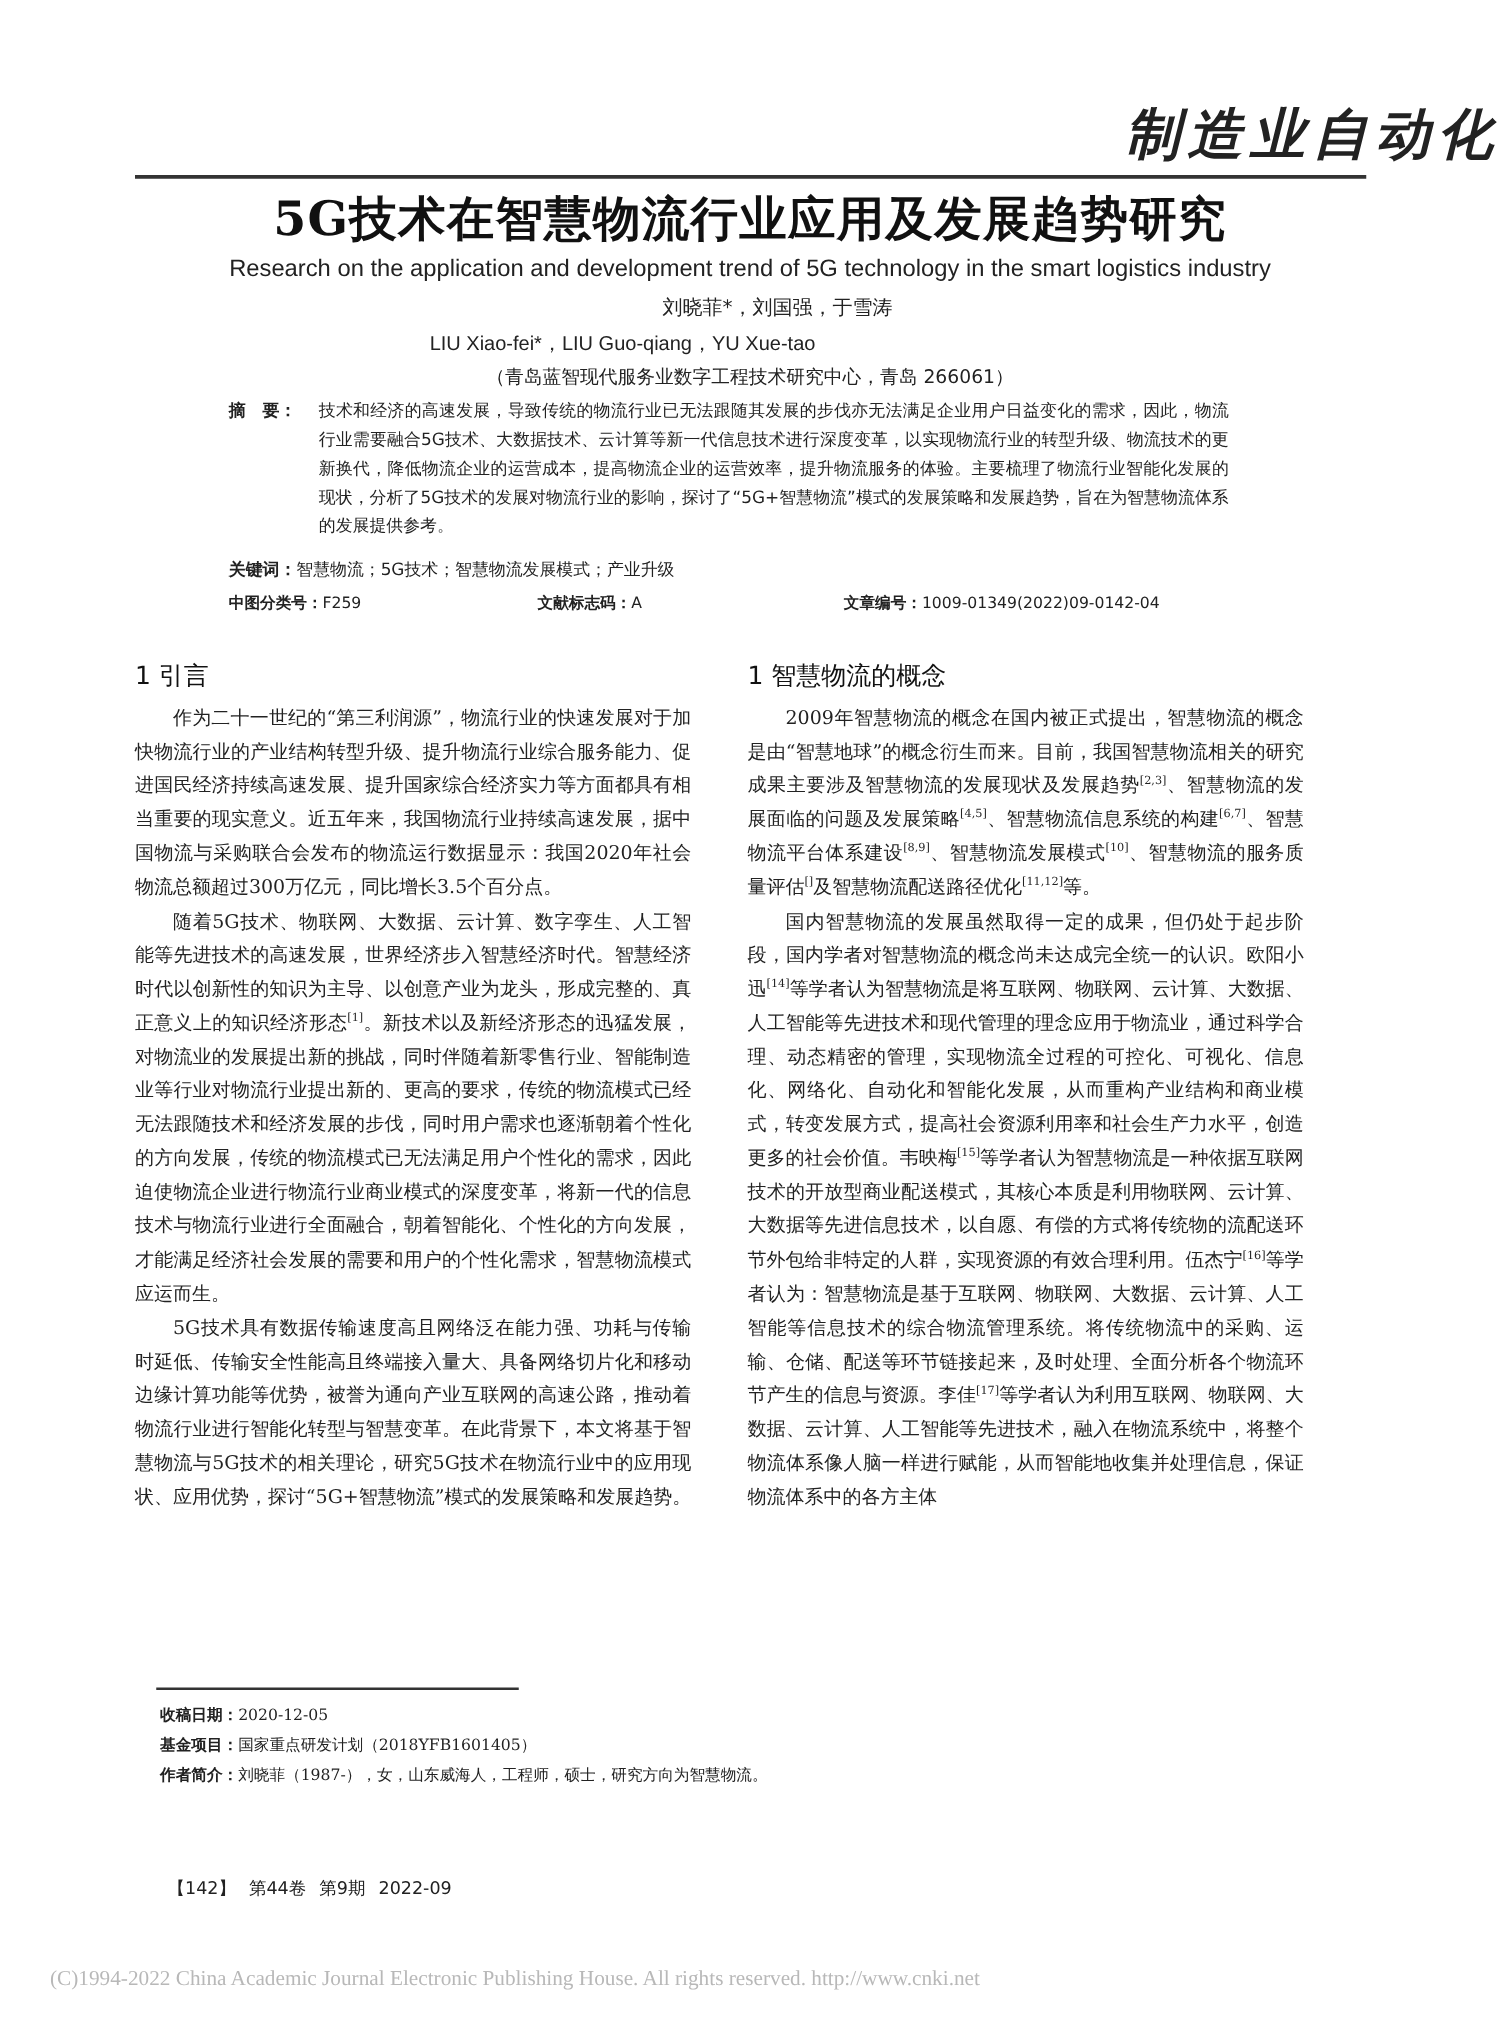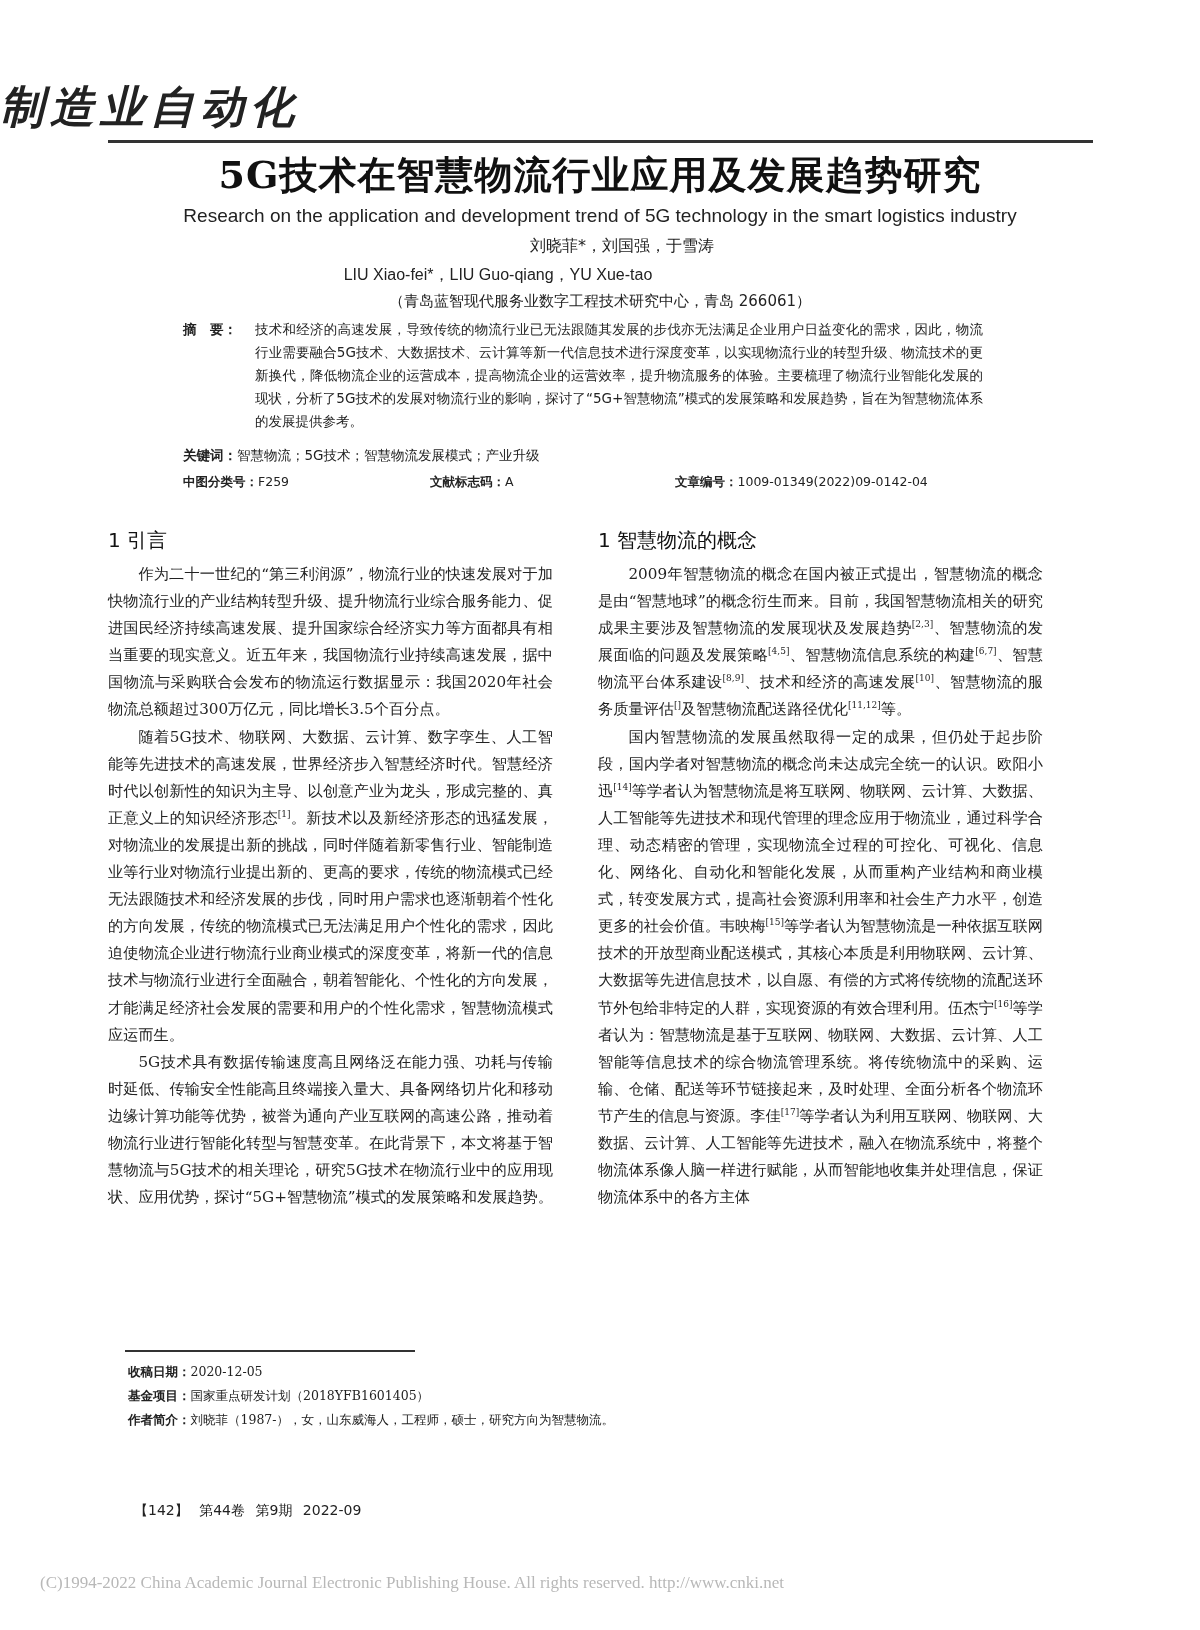--- a/index.html
+++ b/index.html
@@ -1,17 +1,17 @@
 <!DOCTYPE html>
 <html><head>
 <meta charset="utf-8">
 <style>
   html, body { margin:0; padding:0; background:#ffffff; }
   body { width:1200px; height:1630px; position:relative; overflow:hidden; color:#1a1a1a; font-family:"DejaVu Serif", serif; }
-  .journal-logo { position:absolute; top:78px; left:0; width:1200px; text-align:left; font-family:"DejaVu Serif", serif; font-size:44px; font-style:italic; font-weight:bold; letter-spacing:6px; color:#222; }
+  .journal-logo { position:absolute; top:78px; left:0; width:1200px; text-align:right; font-family:"DejaVu Serif", serif; font-size:44px; font-style:italic; font-weight:bold; letter-spacing:6px; color:#222; }
   .header-rule { position:absolute; top:140px; left:108px; width:985px; height:3px; background:#333; }
   .title { position:absolute; top:150px; left:0; width:1200px; text-align:center; font-family:"DejaVu Serif", serif; font-weight:bold; font-size:38px; color:#111; letter-spacing:1px; }
   .en-title { position:absolute; top:205px; left:0; width:1200px; text-align:center; font-family:"Liberation Sans", sans-serif; font-size:19px; color:#222; }
   .authors-cn { position:absolute; top:236px; left:0; width:1200px; text-align:center; font-family:"DejaVu Sans", sans-serif; font-size:16px; color:#222;margin-left:22px; }
   .authors-en { position:absolute; top:265px; left:0; width:996px; text-align:center; font-family:"Liberation Sans", sans-serif; font-size:16px; color:#222; }
   .affiliation { position:absolute; top:292px; left:0; width:1200px; text-align:center; font-family:"DejaVu Sans", sans-serif; font-size:15px; color:#222; }
   .abstract { position:absolute; top:318px; left:183px; width:800px; font-family:"DejaVu Sans", sans-serif; font-size:13.5px; line-height:23px; color:#222; }
   .abstract .lbl { position:absolute; left:0; top:0; font-weight:bold; width:56px; }
   .abstract .txt { margin-left:72px; text-align:justify; }
   .keywords { position:absolute; top:447px; left:183px; font-family:"DejaVu Sans", sans-serif; font-size:13.5px; color:#222; }
@@ -59,21 +59,21 @@
 
 <div class="col left">
   <h2>1  引言</h2>
   <p>作为二十一世纪的“第三利润源”，物流行业的快速发展对于加快物流行业的产业结构转型升级、提升物流行业综合服务能力、促进国民经济持续高速发展、提升国家综合经济实力等方面都具有相当重要的现实意义。近五年来，我国物流行业持续高速发展，据中国物流与采购联合会发布的物流运行数据显示：我国2020年社会物流总额超过300万亿元，同比增长3.5个百分点。</p>
   <p><span>随着5G技术、物联网、大数据、云计算、数字孪生、人工智能等先进技术的高速发展，世界经济步入智慧经济时代。智慧经济时代以创新性的知识为主导、以创意产业为龙头，形成完整的、真正意义上的知识经济形态</span><sup>[1]</sup><span>。新技术以及新经济形态的迅猛发展，对物流业的发展提出新的挑战，同时伴随着新零售行业、智能制造业等行业对物流行业提出新的、更高的要求，传统的物流模式已经无法跟随技术和经济发展的步伐，同时用户需求也逐渐朝着个性化的方向发展，传统的物流模式已无法满足用户个性化的需求，因此迫使物流企业进行物流行业商业模式的深度变革，将新一代的信息技术与物流行业进行全面融合，朝着智能化、个性化的方向发展，才能满足经济社会发展的需要和用户的个性化需求，智慧物流模式应运而生。</span></p>
   <p>5G技术具有数据传输速度高且网络泛在能力强、功耗与传输时延低、传输安全性能高且终端接入量大、具备网络切片化和移动边缘计算功能等优势，被誉为通向产业互联网的高速公路，推动着物流行业进行智能化转型与智慧变革。在此背景下，本文将基于智慧物流与5G技术的相关理论，研究5G技术在物流行业中的应用现状、应用优势，探讨“5G+智慧物流”模式的发展策略和发展趋势。</p>
 </div>
 
 <div class="col right">
   <h2>1  智慧物流的概念</h2>
-  <p><span>2009年智慧物流的概念在国内被正式提出，智慧物流的概念是由“智慧地球”的概念衍生而来。目前，我国智慧物流相关的研究成果主要涉及智慧物流的发展现状及发展趋势</span><sup>[2,3]</sup><span>、智慧物流的发展面临的问题及发展策略</span><sup>[4,5]</sup><span>、智慧物流信息系统的构建</span><sup>[6,7]</sup><span>、智慧物流平台体系建设</span><sup>[8,9]</sup><span>、技术和经济的高速发展</span><sup>[10]</sup><span>、智慧物流的服务质量评估</span><sup>[]</sup><span>及智慧物流配送路径优化</span><sup>[11,12]</sup><span>等。</span></p>
+  <p><span>2009年智慧物流的概念在国内被正式提出，智慧物流的概念是由“智慧地球”的概念衍生而来。目前，我国智慧物流相关的研究成果主要涉及智慧物流的发展现状及发展趋势</span><sup>[2,3]</sup><span>、智慧物流的发展面临的问题及发展策略</span><sup>[4,5]</sup><span>、智慧物流信息系统的构建</span><sup>[6,7]</sup><span>、智慧物流平台体系建设</span><sup>[8,9]</sup><span>、智慧物流发展模式</span><sup>[10]</sup><span>、智慧物流的服务质量评估</span><sup>[]</sup><span>及智慧物流配送路径优化</span><sup>[11,12]</sup><span>等。</span></p>
   <p><span>国内智慧物流的发展虽然取得一定的成果，但仍处于起步阶段，国内学者对智慧物流的概念尚未达成完全统一的认识。欧阳小迅</span><sup>[14]</sup><span>等学者认为智慧物流是将互联网、物联网、云计算、大数据、人工智能等先进技术和现代管理的理念应用于物流业，通过科学合理、动态精密的管理，实现物流全过程的可控化、可视化、信息化、网络化、自动化和智能化发展，从而重构产业结构和商业模式，转变发展方式，提高社会资源利用率和社会生产力水平，创造更多的社会价值。韦映梅</span><sup>[15]</sup><span>等学者认为智慧物流是一种依据互联网技术的开放型商业配送模式，其核心本质是利用物联网、云计算、大数据等先进信息技术，以自愿、有偿的方式将传统物的流配送环节外包给非特定的人群，实现资源的有效合理利用。伍杰宁</span><sup>[16]</sup><span>等学者认为：智慧物流是基于互联网、物联网、大数据、云计算、人工智能等信息技术的综合物流管理系统。将传统物流中的采购、运输、仓储、配送等环节链接起来，及时处理、全面分析各个物流环节产生的信息与资源。李佳</span><sup>[17]</sup><span>等学者认为利用互联网、物联网、大数据、云计算、人工智能等先进技术，融入在物流系统中，将整个物流体系像人脑一样进行赋能，从而智能地收集并处理信息，保证物流体系中的各方主体</span></p>
 </div>
 
 <div class="fn-rule"></div>
 <div class="footnotes">
   <div><span class="lbl-b">收稿日期：</span><span>2020-12-05</span></div>
   <div><span class="lbl-b">基金项目：</span><span>国家重点研发计划（2018YFB1601405）</span></div>
   <div><span class="lbl-b">作者简介：</span><span>刘晓菲（1987-），女，山东威海人，工程师，硕士，研究方向为智慧物流。</span></div>
 </div>
 

